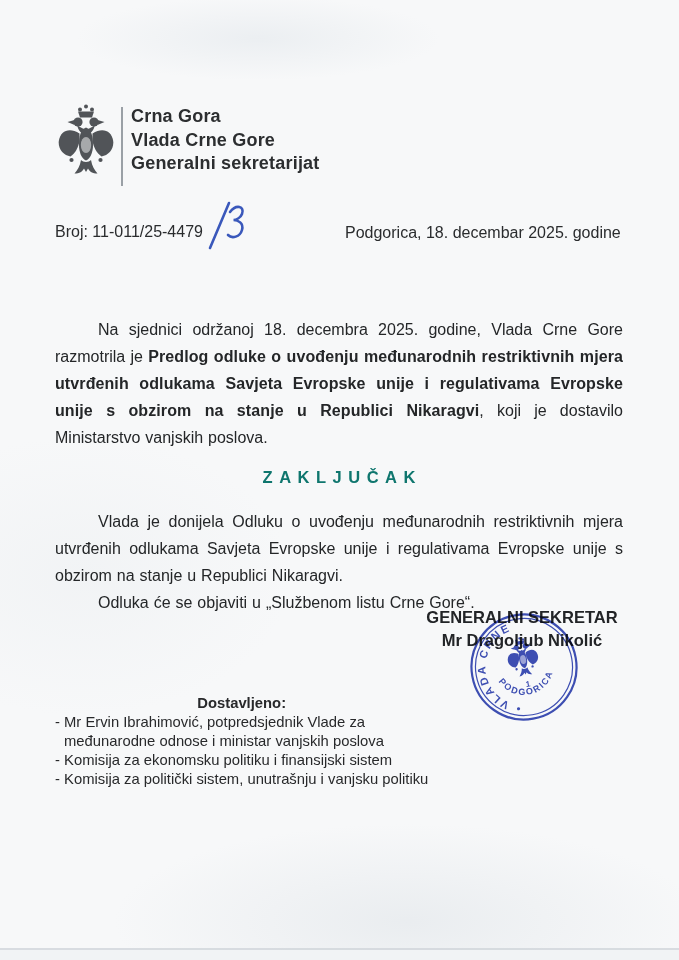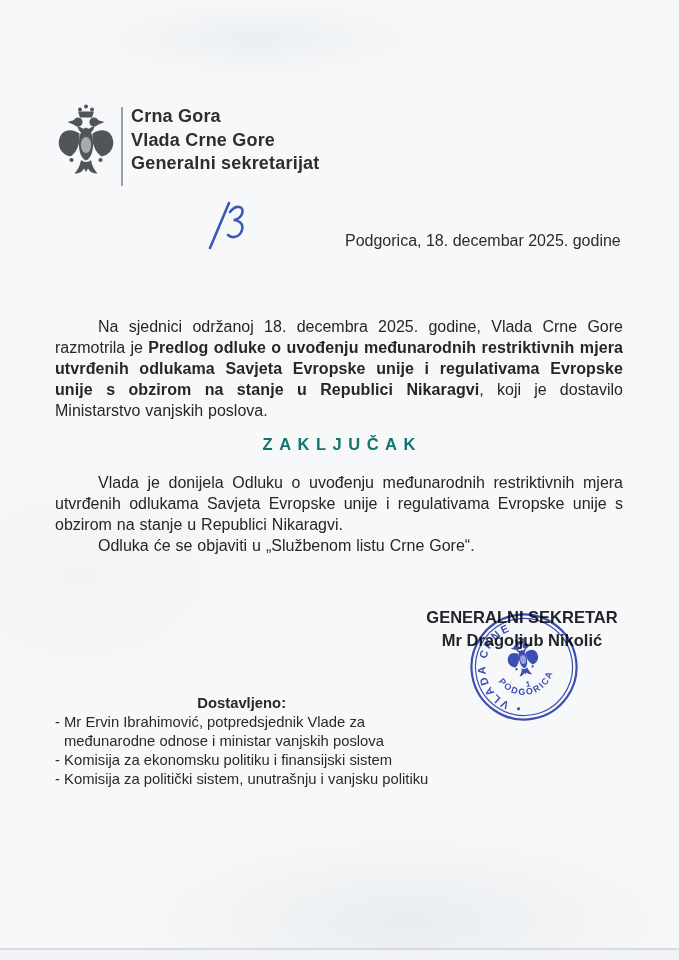--- a/index.html
+++ b/index.html
@@ -27,24 +27,24 @@
   .scan-edge-bottom { position:absolute; left:0; right:0; top:950px; height:10px; background:#f1f3f5; }
 
   
   .coa { position:absolute; left:53px; top:103px; width:66px; height:84px; filter:blur(.3px); opacity:.92; }
   .header-divider { position:absolute; left:121px; top:107px; width:2px; height:79px; background:#9aa0a6; }
   .header-block { position:absolute; left:131px; top:105px; font-weight:bold; font-size:18px; line-height:23.5px; color:#2c2e30; letter-spacing:.2px; }
 
   
   .ref-number { position:absolute; left:55px; top:223px; font-size:16px; color:#2a2c2e; }
   .handwritten-svg { position:absolute; left:203px; top:196px; width:50px; height:58px; filter:blur(.3px); }
-  .place-date { position:absolute; left:345px; top:232px; font-size:16px; color:#2a2c2e; }
+  .place-date { position:absolute; left:345px; top:224px; font-size:16px; color:#2a2c2e; }
 
   
-  .body-text { position:absolute; left:55px; top:316px; width:568px; font-size:16px; line-height:21px; color:#242628; word-spacing:.5px; }
+  .body-text { position:absolute; left:55px; top:316px; width:568px; font-size:16px; line-height:27px; color:#242628; word-spacing:.5px; }
   .body-text p { text-align:justify; }
   .indent { text-indent:43px; }
   .conclusion-heading {
     text-align:center !important;
     font-weight:bold;
     font-size:16.5px;
     letter-spacing:6.5px;
     text-indent:6.5px;
     margin:13px 0 17px 0;
     color:#0f766e;
@@ -103,20 +103,21 @@
   </svg>
 
   <div class="header-divider"></div>
 
   <div class="header-block">
     <div>Crna Gora</div>
     <div>Vlada Crne Gore</div>
     <div>Generalni sekretarijat</div>
   </div>
 
+  <div class="ref-number">Broj: 11-011/25-4479</div>
 
   <svg class="handwritten-svg" viewBox="0 0 50 58" aria-hidden="true">
     <g stroke="#3a58bb" stroke-width="2.6" fill="none" stroke-linecap="round">
       <path d="M7,52 L26,7"></path>
       <path d="M27,16 C33,8 42,10 39,18 C37.5,22 33,24 30.5,24 C35,24 41,27 39,34 C37,41 29,43 25,39"></path>
     </g>
     <text x="0" y="0" font-size="0" fill="none">/3</text>
   </svg>
 
   <div class="place-date">Podgorica, 18. decembar 2025. godine</div>

